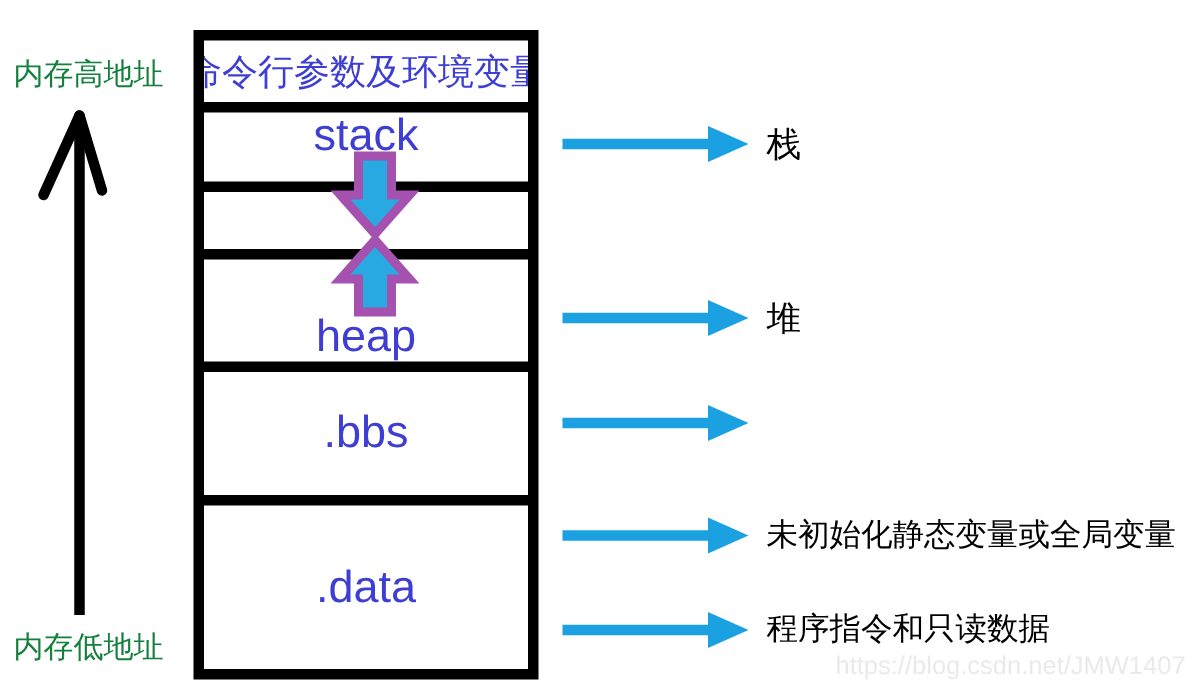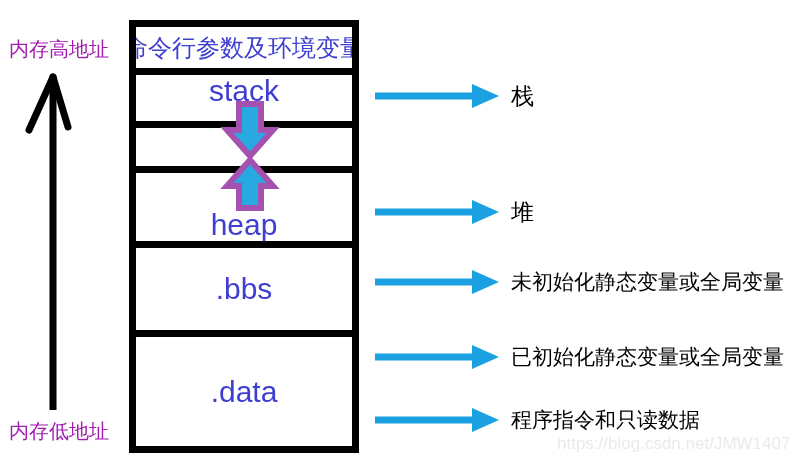--- a/index.html
+++ b/index.html
@@ -29,21 +29,21 @@
   .seg-env   {height:48px;font-size:24px;letter-spacing:0px;white-space:nowrap;}
   .seg-stack {height:53px;align-items:flex-start;padding-top:1px;font-size:30px;line-height:1.0;}
   .seg-gap   {height:45px;}
   .seg-heap  {height:75px;align-items:flex-end;padding-bottom:1px;font-size:30px;line-height:1.0;}
   .seg-bbs   {height:89px;font-size:30px;}
   .seg-data  {height:68px;font-size:30px;}
   .seg-text  {font-size:30px;}
   
   .addr-label{
     position:absolute;left:9px;
-    font-size:20px;color:#a21caf;white-space:nowrap;
+    font-size:20px;color:#15803d;white-space:nowrap;
     font-family:"Liberation Serif","DejaVu Serif",serif;
   }
   #addr-high{top:36px;}
   #addr-low{top:418px;}
   #v-arrow{position:absolute;left:20px;top:70px;}
   
   #grow-arrows{position:absolute;left:215px;top:100px;z-index:3;}
   
   .r-arrow{position:absolute;left:372px;}
   .r-label{
@@ -113,19 +113,18 @@
     <line x1="3" y1="13" x2="102" y2="13" stroke="#1ba1e2" stroke-width="7"></line>
     <polygon points="100,1 100,25 127,13" fill="#1ba1e2"></polygon>
   </svg>
   <svg class="r-arrow" style="top:407px" width="130" height="26" viewBox="0 0 130 26">
     <line x1="3" y1="13" x2="102" y2="13" stroke="#1ba1e2" stroke-width="7"></line>
     <polygon points="100,1 100,25 127,13" fill="#1ba1e2"></polygon>
   </svg>
 
   <div class="r-label big" style="top:83px">栈</div>
   <div class="r-label big" style="top:199px">堆</div>
-  <div class="r-label" style="top:269px">未初始化静态变量或全局变量</div>
-  <div class="r-label" style="top:344px">已初始化静态变量或全局变量</div>
+  <div class="r-label" style="top:344px">未初始化静态变量或全局变量</div>
   <div class="r-label" style="top:407px">程序指令和只读数据</div>
 
   <div id="watermark">https://blog.csdn.net/JMW1407</div>
 
 </div>
 
 </body></html>

